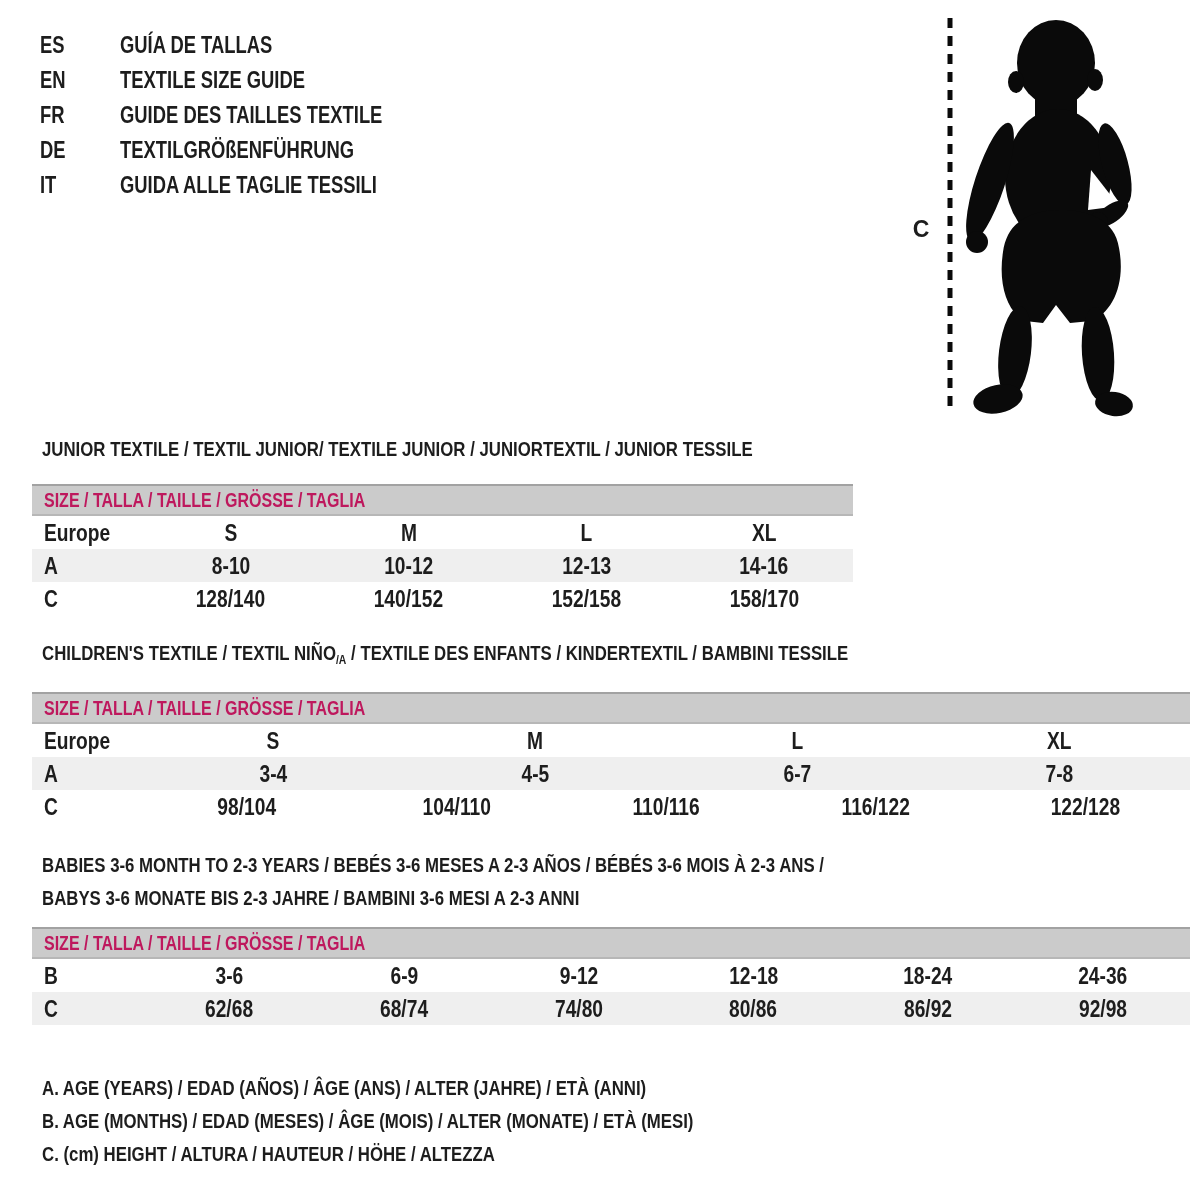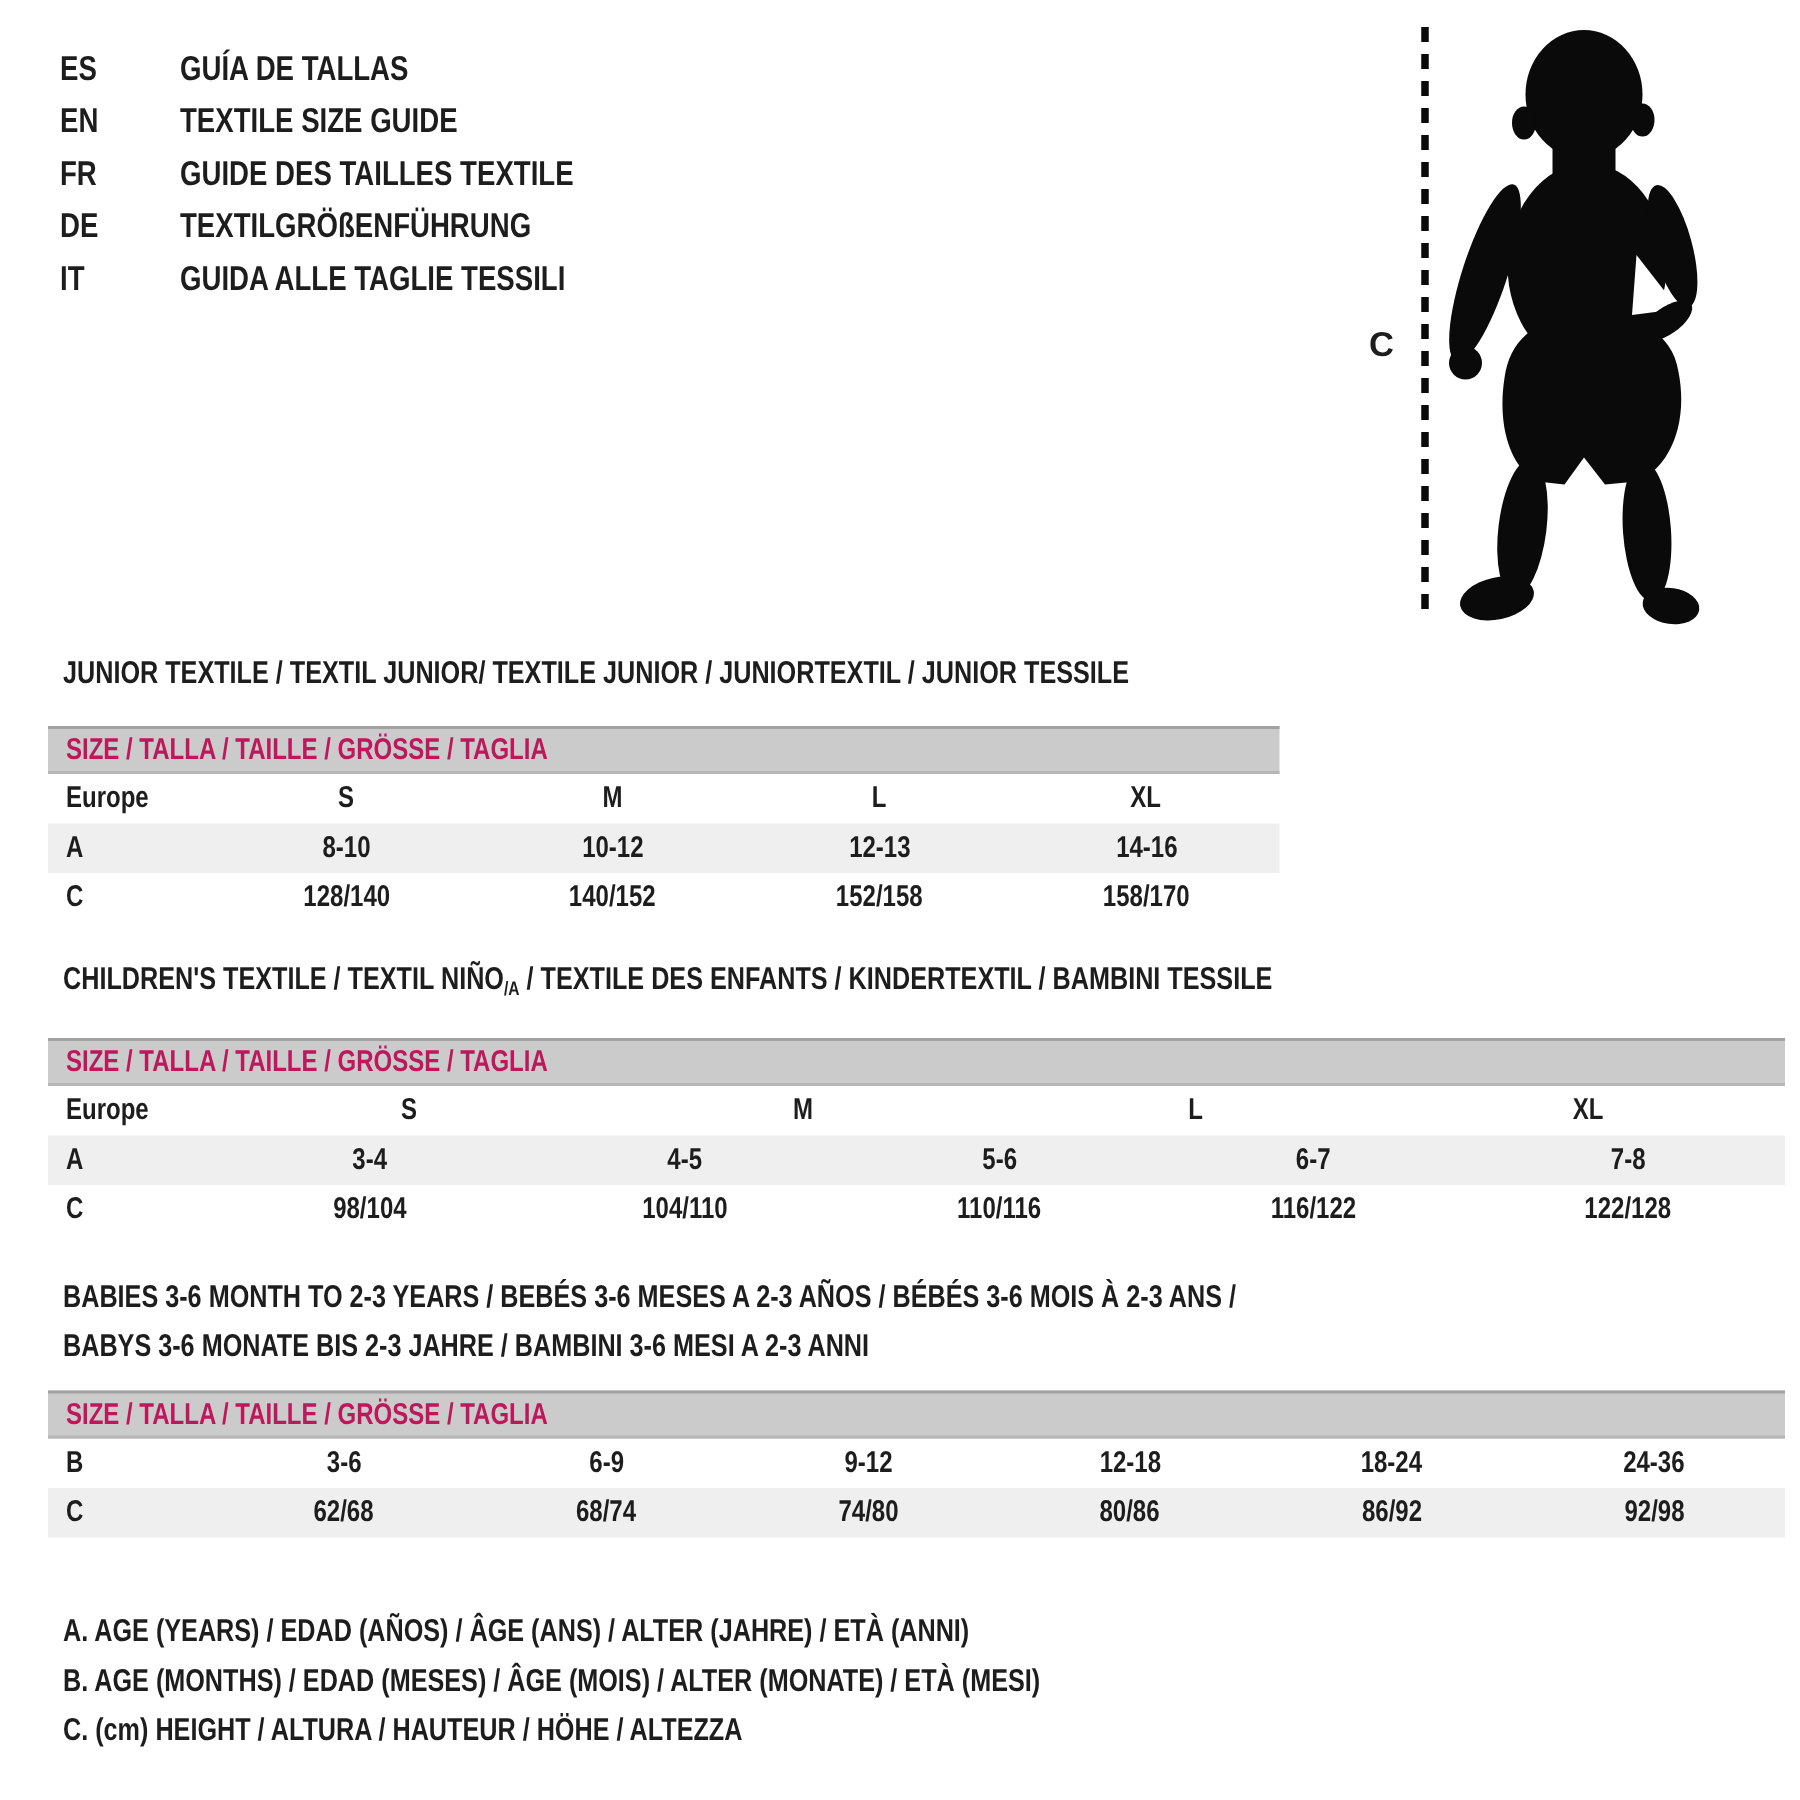--- a/index.html
+++ b/index.html
@@ -32,21 +32,21 @@
   .sub-a{font-size:13px;position:relative;top:4px;}
   .two-line{line-height:33px;}
   
   .tbl{position:absolute;left:32px;}
   .size-bar{
     background:var(--size-bar-bg);
     border-top:2px solid var(--size-bar-border);
     border-bottom:2px solid #b7b7b7;
     height:28px;line-height:28px;padding-left:12px;font-size:20px;color:#be185d;
   }
-  .trow{display:flex;height:33px;line-height:33px;font-size:20px;}
+  .trow{display:flex;height:33px;line-height:33px;font-size:24px;}
   .trow.alt{background:var(--alt-row-bg);}
   .tl{width:110px;padding-left:12px;box-sizing:border-box;}
   .tc{flex:1;text-align:center;}
   
   .legend{position:absolute;left:42px;top:1071px;font-size:21px;line-height:33px;}
 </style>
 </head>
 <body>
 
 <div class="page">
@@ -142,21 +142,20 @@
       <div class="tl"><span class="cnd-l">Europe</span></div>
       <div class="tc"><span class="cnd-c">S</span></div>
       <div class="tc"><span class="cnd-c">M</span></div>
       <div class="tc"><span class="cnd-c">L</span></div>
       <div class="tc"><span class="cnd-c">XL</span></div>
     </div>
     <div class="trow alt">
       <div class="tl"><span class="cnd-l">A</span></div>
       <div class="tc"><span class="cnd-c">3-4</span></div>
       <div class="tc"><span class="cnd-c">4-5</span></div>
-      <div class="tc"><span class="cnd-c">5-6</span></div>
       <div class="tc"><span class="cnd-c">6-7</span></div>
       <div class="tc"><span class="cnd-c">7-8</span></div>
     </div>
     <div class="trow">
       <div class="tl"><span class="cnd-l">C</span></div>
       <div class="tc"><span class="cnd-c">98/104</span></div>
       <div class="tc"><span class="cnd-c">104/110</span></div>
       <div class="tc"><span class="cnd-c">110/116</span></div>
       <div class="tc"><span class="cnd-c">116/122</span></div>
       <div class="tc"><span class="cnd-c">122/128</span></div>

